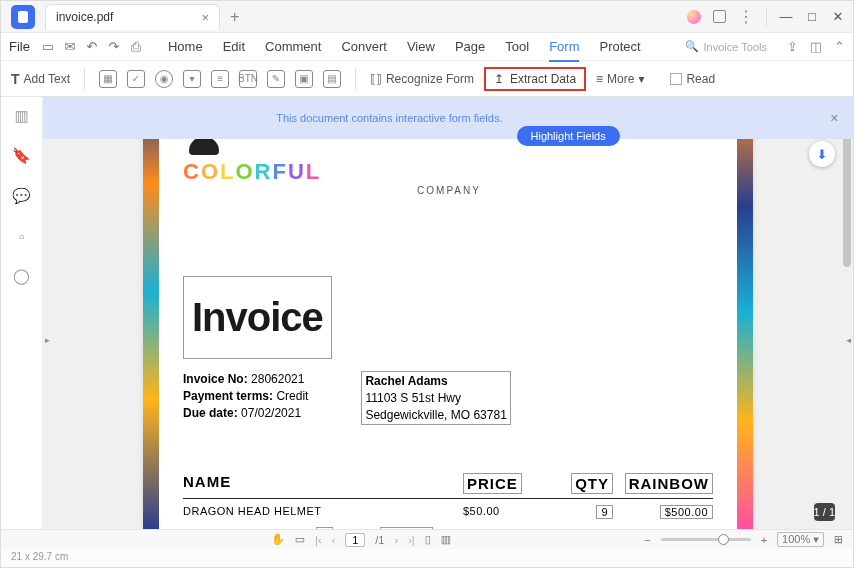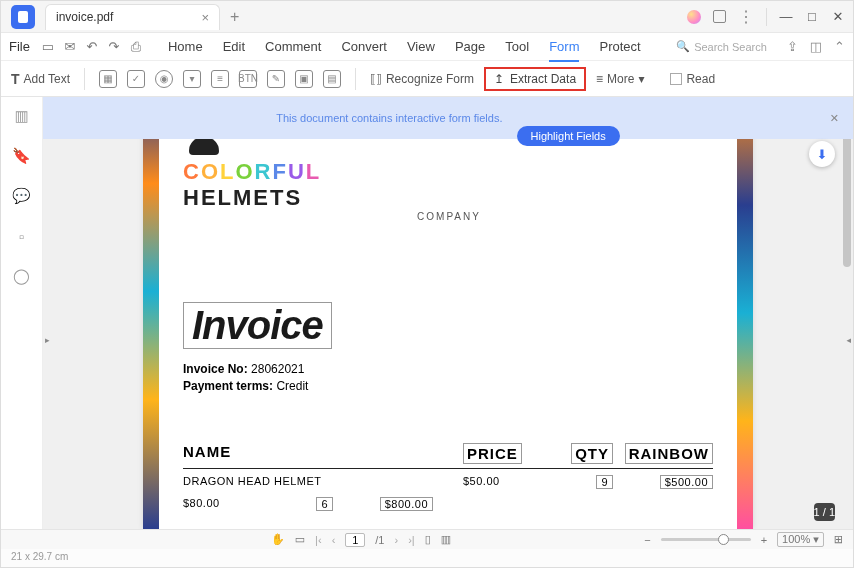--- a/index.html
+++ b/index.html
@@ -48,21 +48,21 @@
 .page-edge-l { position:absolute; left:0; top:0; width:16px; height:100%; background:linear-gradient(180deg,#2a3e8f,#ff8c1a 20%,#1ab0d4 45%,#ffb41a 70%,#2a3e8f);}
 .page-edge-r { position:absolute; right:0; top:0; width:16px; height:100%; background:linear-gradient(180deg,#ff8c1a,#2a3e8f 25%,#1ab0d4 50%,#ffb41a 75%,#ff4fa0);}
 .page-body { position:absolute; left:40px; right:40px; top:40px; }
 
 .helmet-ico { width:30px; height:18px; background:#222; border-radius:14px 14px 4px 4px; margin-left:6px;}
 .logo-colorful { font-size:22px; font-weight:800; letter-spacing:2px; margin-top:4px;}
 .lc-c{color:#ff7a3c}.lc-o{color:#ffb13c}.lc-l{color:#ffd23c}.lc-o2{color:#7ad13c}.lc-r{color:#3cc6d1}.lc-f{color:#5b88e8}.lc-u{color:#9a5be8}.lc-l2{color:#e85bb0}
 .logo-helmets { font-size:22px; font-weight:800; letter-spacing:2px; color:#222;}
 .logo-company { font-size:10px; letter-spacing:2px; color:#555; margin-left:2px;text-align:center;}
 
-.invoice-title { font-size:40px; font-weight:800; color:#1a1a1a; border:1px solid #999; display:inline-block; padding:0 8px; margin-top:80px; letter-spacing:-1px;font-style:italic;}
+.invoice-title { font-size:40px; font-weight:800; color:#1a1a1a; border:1px solid #999; display:inline-block; padding:18px 8px; margin-top:80px; letter-spacing:-1px;}
 .inv-meta { margin-top:12px; font-size:12px; display:flex; gap:53px;}
 .inv-meta .col { line-height:1.4; }
 .inv-meta b { font-weight:700;}
 .boxed { border:1px solid #999; padding:1px 3px; display:inline-block;}
 
 .inv-table { margin-top:48px; width:100%; font-size:12px;}
 .th-row { display:flex; font-weight:800; font-size:15px; letter-spacing:1px; border-bottom:1.5px solid #222; padding-bottom:4px;}
 .th-row .boxed { font-size:15px; }
 .col-name { flex:1;}
 .col-price { width:80px; text-align:left;}
@@ -123,21 +123,21 @@
     <span class="mi">Comment</span>
     <span class="mi">Convert</span>
     <span class="mi">View</span>
     <span class="mi">Page</span>
     <span class="mi">Tool</span>
     <span class="mi active">Form</span>
     <span class="mi">Protect</span>
   </div>
   <div class="search-tools">
     <span>🔍</span>
-    <span>Search Search</span>
+    <span>Invoice Tools</span>
   </div>
   <div class="rt-icons">
     <span>⇪</span>
     <span>◫</span>
     <span>⌃</span>
   </div>
 </div>
 
 <div class="toolbar2">
   <div class="tb2-item">
@@ -200,29 +200,34 @@
       </div>
 
     <div class="page">
       <div class="page-edge-l"></div>
       <div class="page-edge-r"></div>
       <div class="page-body">
         <div class="helmet-ico"></div>
         <div class="logo-colorful">
           <span class="lc-c">C</span><span class="lc-o">O</span><span class="lc-l">L</span><span class="lc-o2">O</span><span class="lc-r">R</span><span class="lc-f">F</span><span class="lc-u">U</span><span class="lc-l2">L</span>
         </div>
-        <div class="logo-helmets">HELMETS</div>
         <div class="logo-company">COMPANY</div>
 
         <div class="invoice-title">Invoice</div>
 
         <div class="inv-meta">
           <div class="col">
             <div><b>Invoice No:</b> <span>28062021</span></div>
             <div><b>Payment terms:</b> <span>Credit</span></div>
+            <div><b>Due date:</b> <span>07/02/2021</span></div>
+          </div>
+          <div class="col boxed">
+            <div><b>Rachel Adams</b></div>
+            <div>11103 S 51st Hwy</div>
+            <div>Sedgewickville, MO 63781</div>
           </div>
         </div>
 
         <div class="inv-table">
           <div class="th-row">
             <span class="col-name">NAME</span>
             <span class="col-price"><span class="boxed">PRICE</span></span>
             <span class="col-qty"><span class="boxed">QTY</span></span>
             <span class="col-sub"><span class="boxed">RAINBOW</span></span>
           </div>

